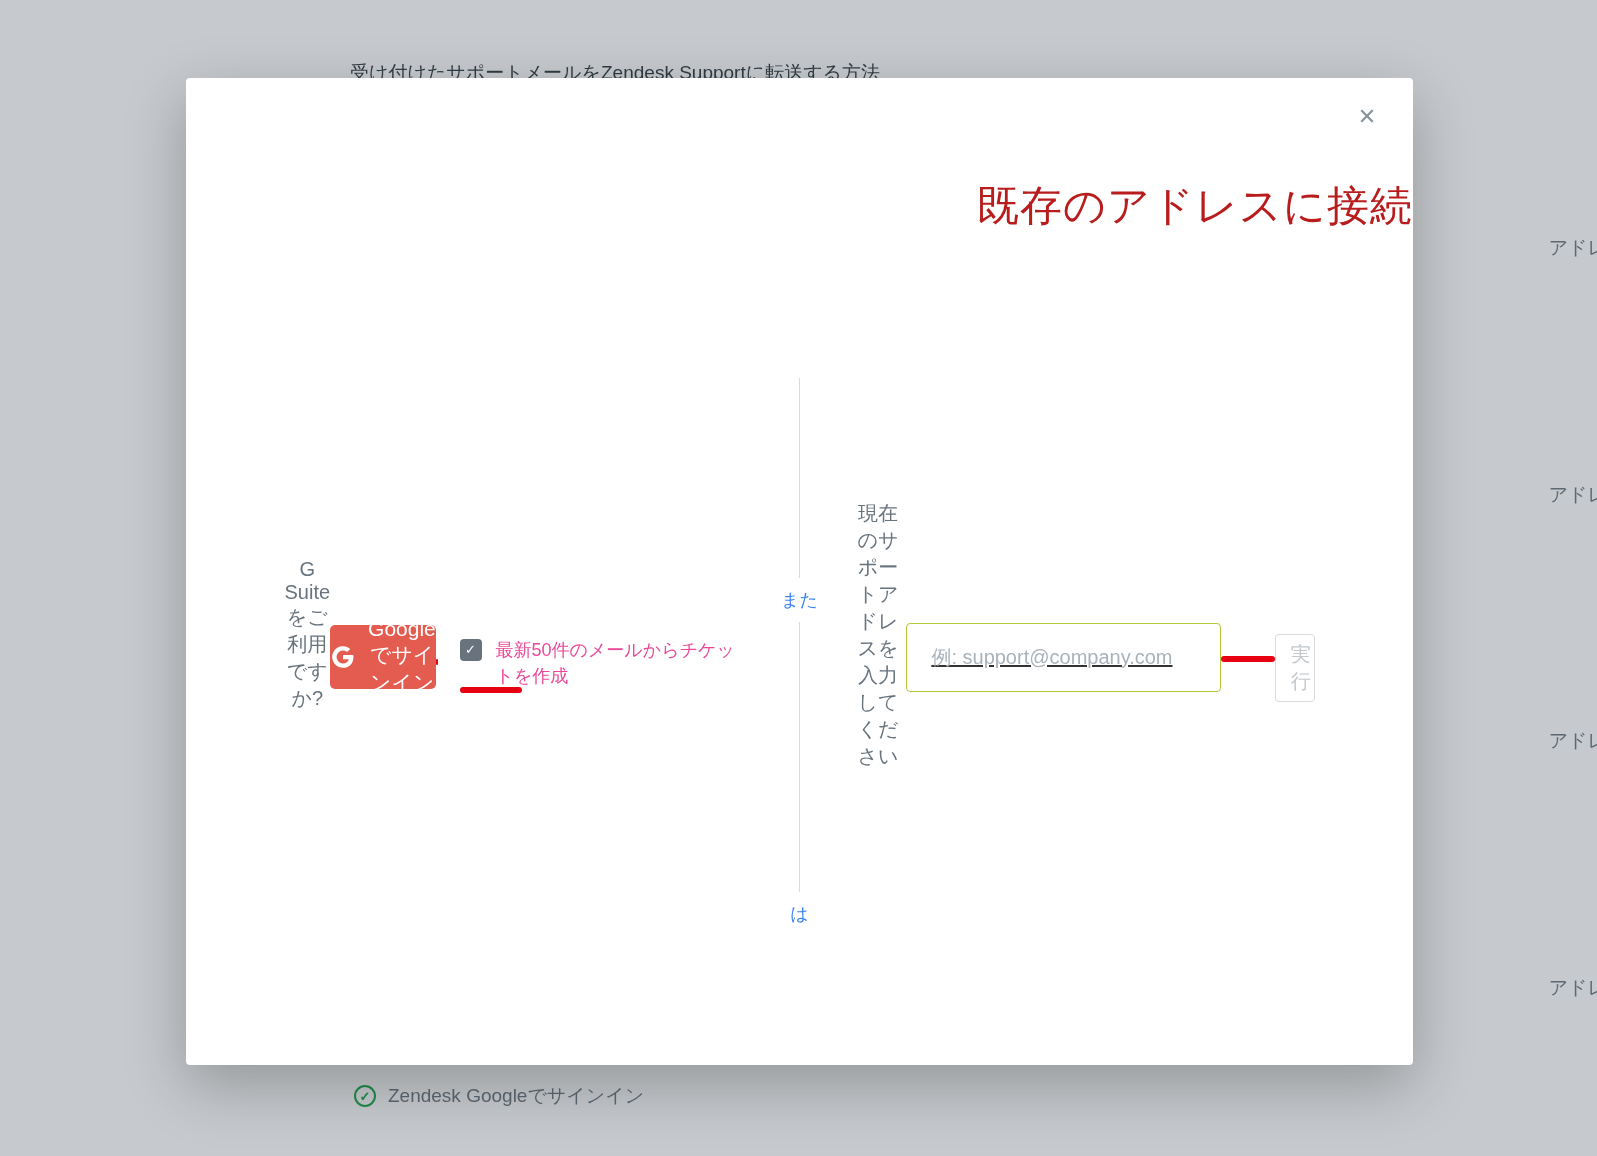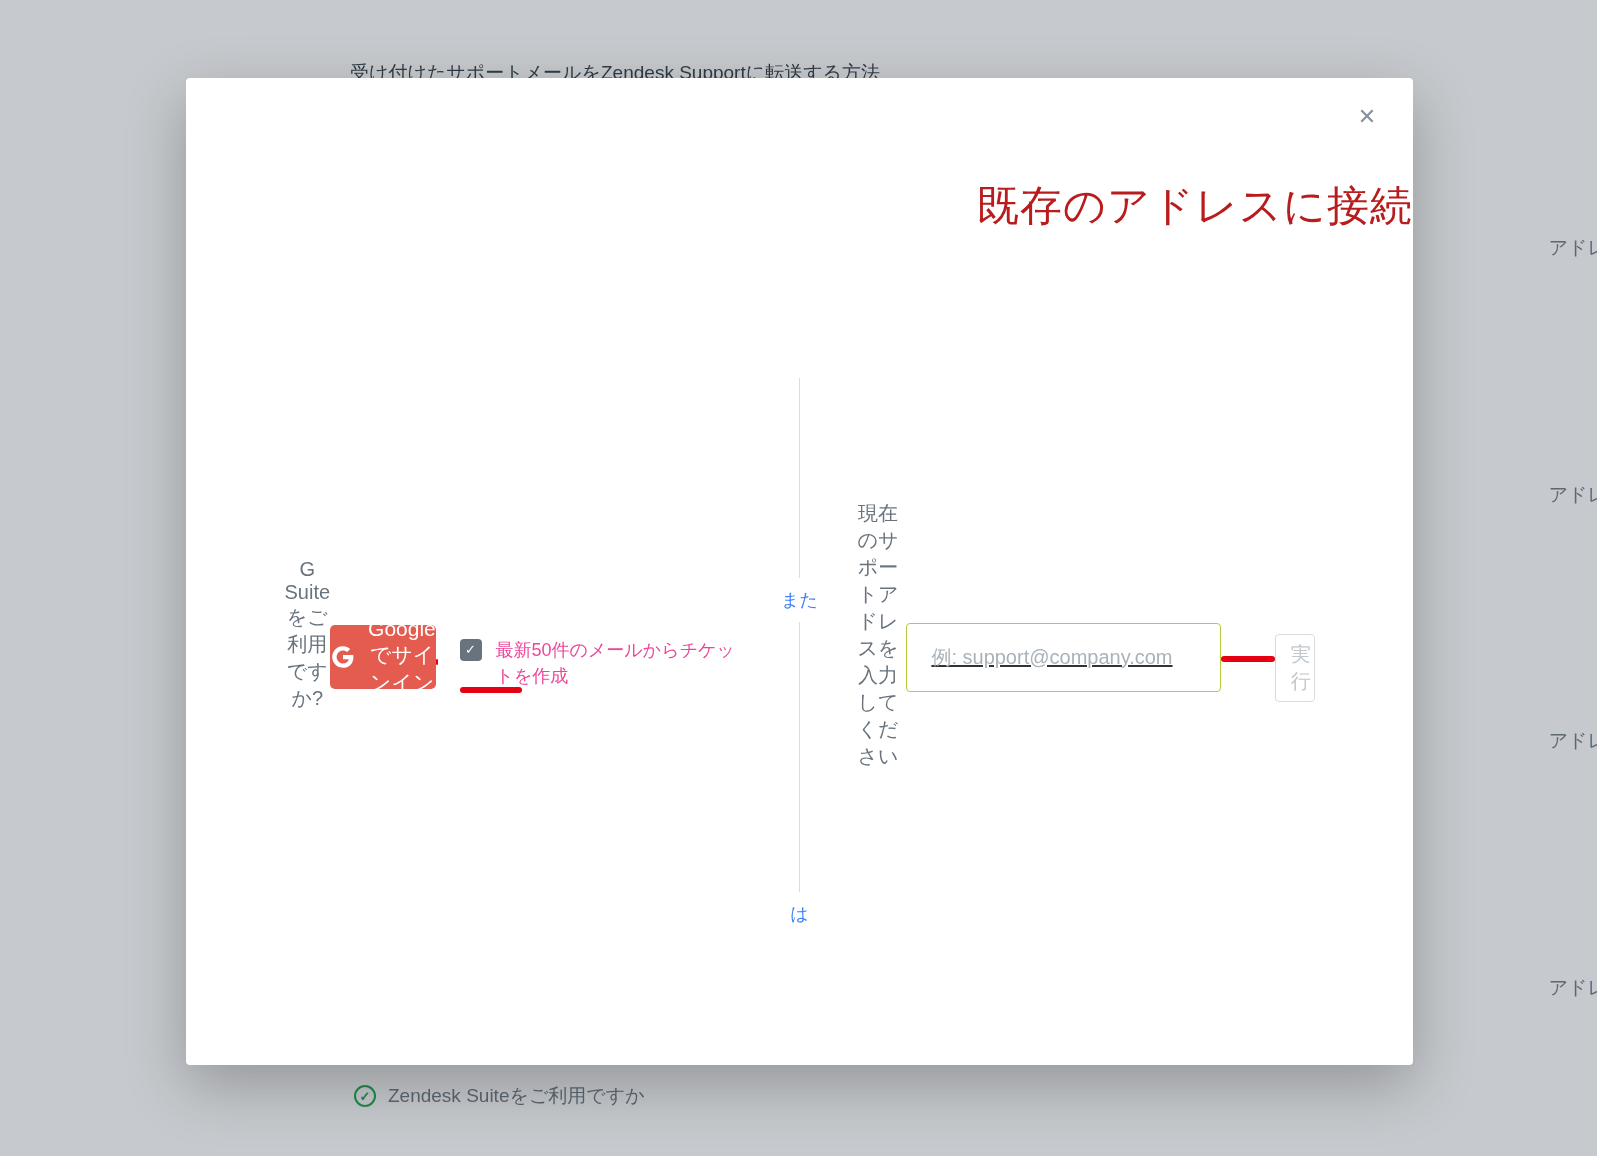--- a/index.html
+++ b/index.html
@@ -229,21 +229,21 @@
 <body>
 
 <div class="bg-content">
   <div class="bg-line2">受け付けたサポートメールをZendesk Supportに転送する方法</div>
   <div class="bg-side1">アドレ</div>
   <div class="bg-side2">アドレ</div>
   <div class="bg-side3">アドレ</div>
   <div class="bg-side4">アドレ</div>
   <div class="bg-bottom-row">
     <span class="check-circle">✓</span>
-    <span>Zendesk Suiteをご利用ですか</span>
+    <span>Zendesk Googleでサインイン</span>
   </div>
 </div>
 
 <div class="overlay-dim"></div>
 
 <div class="modal">
   <div class="modal-close">
     <span>✕</span>
   </div>
   <h1 class="modal-title">既存のアドレスに接続</h1>

